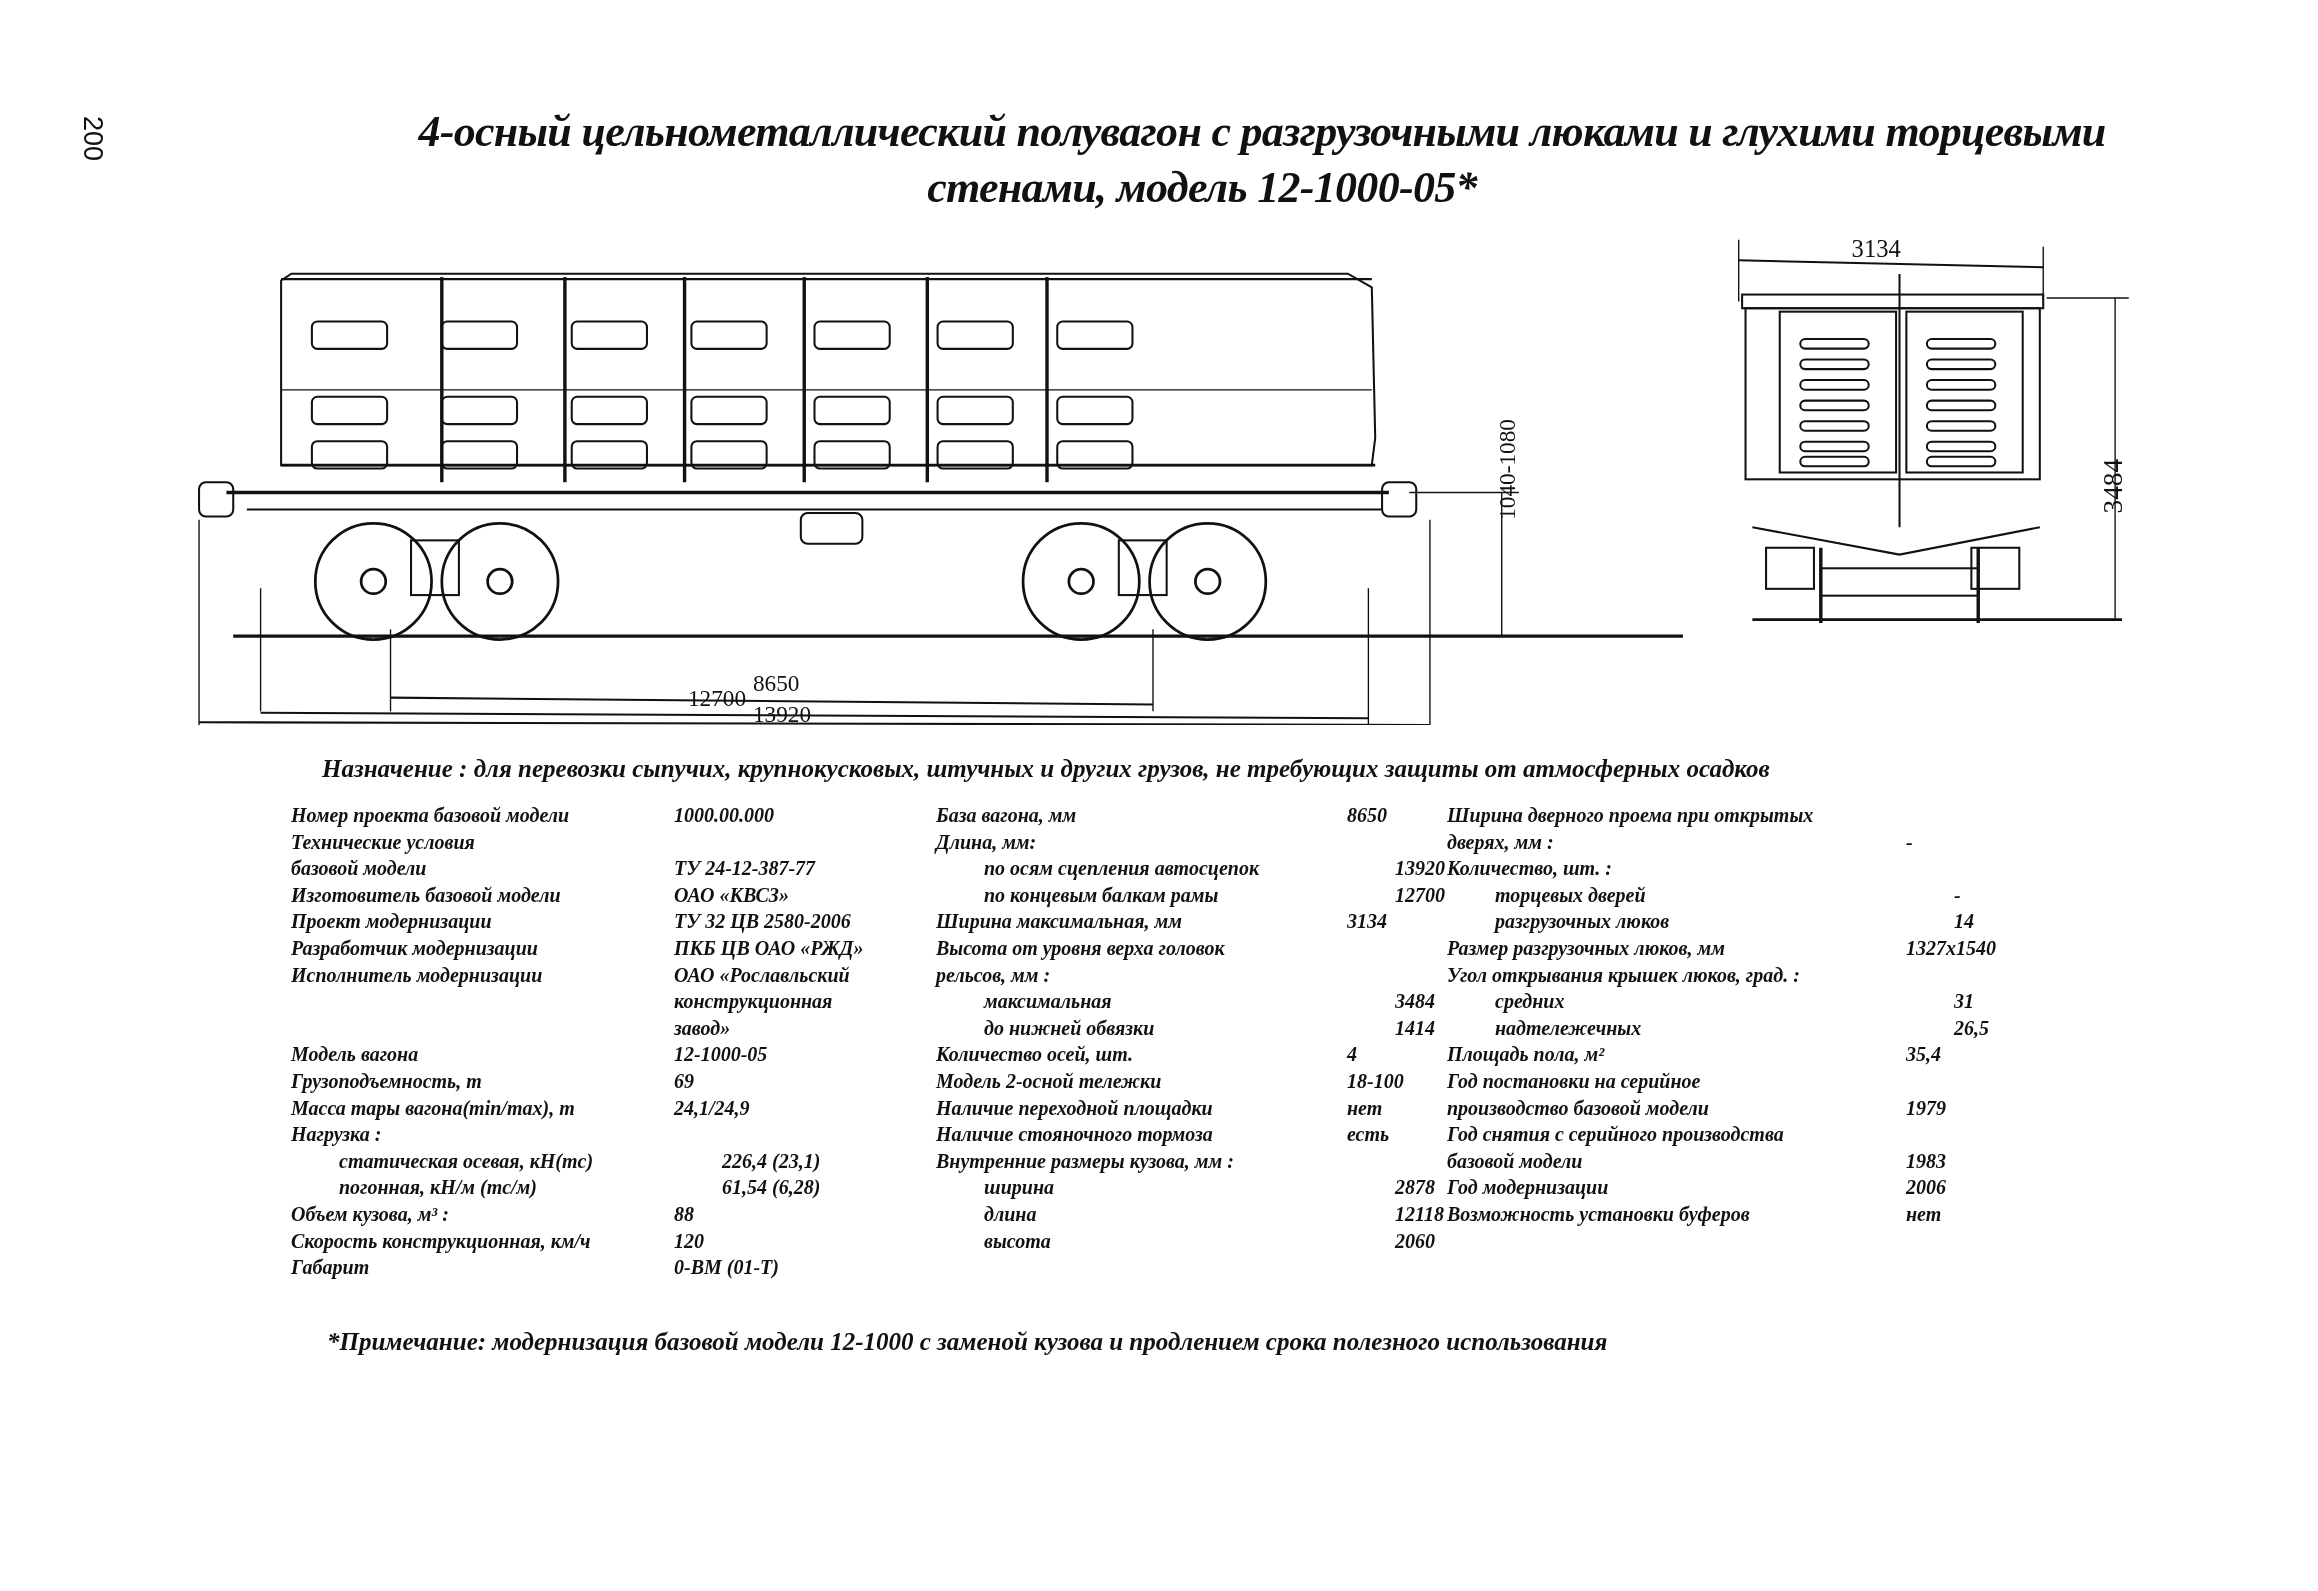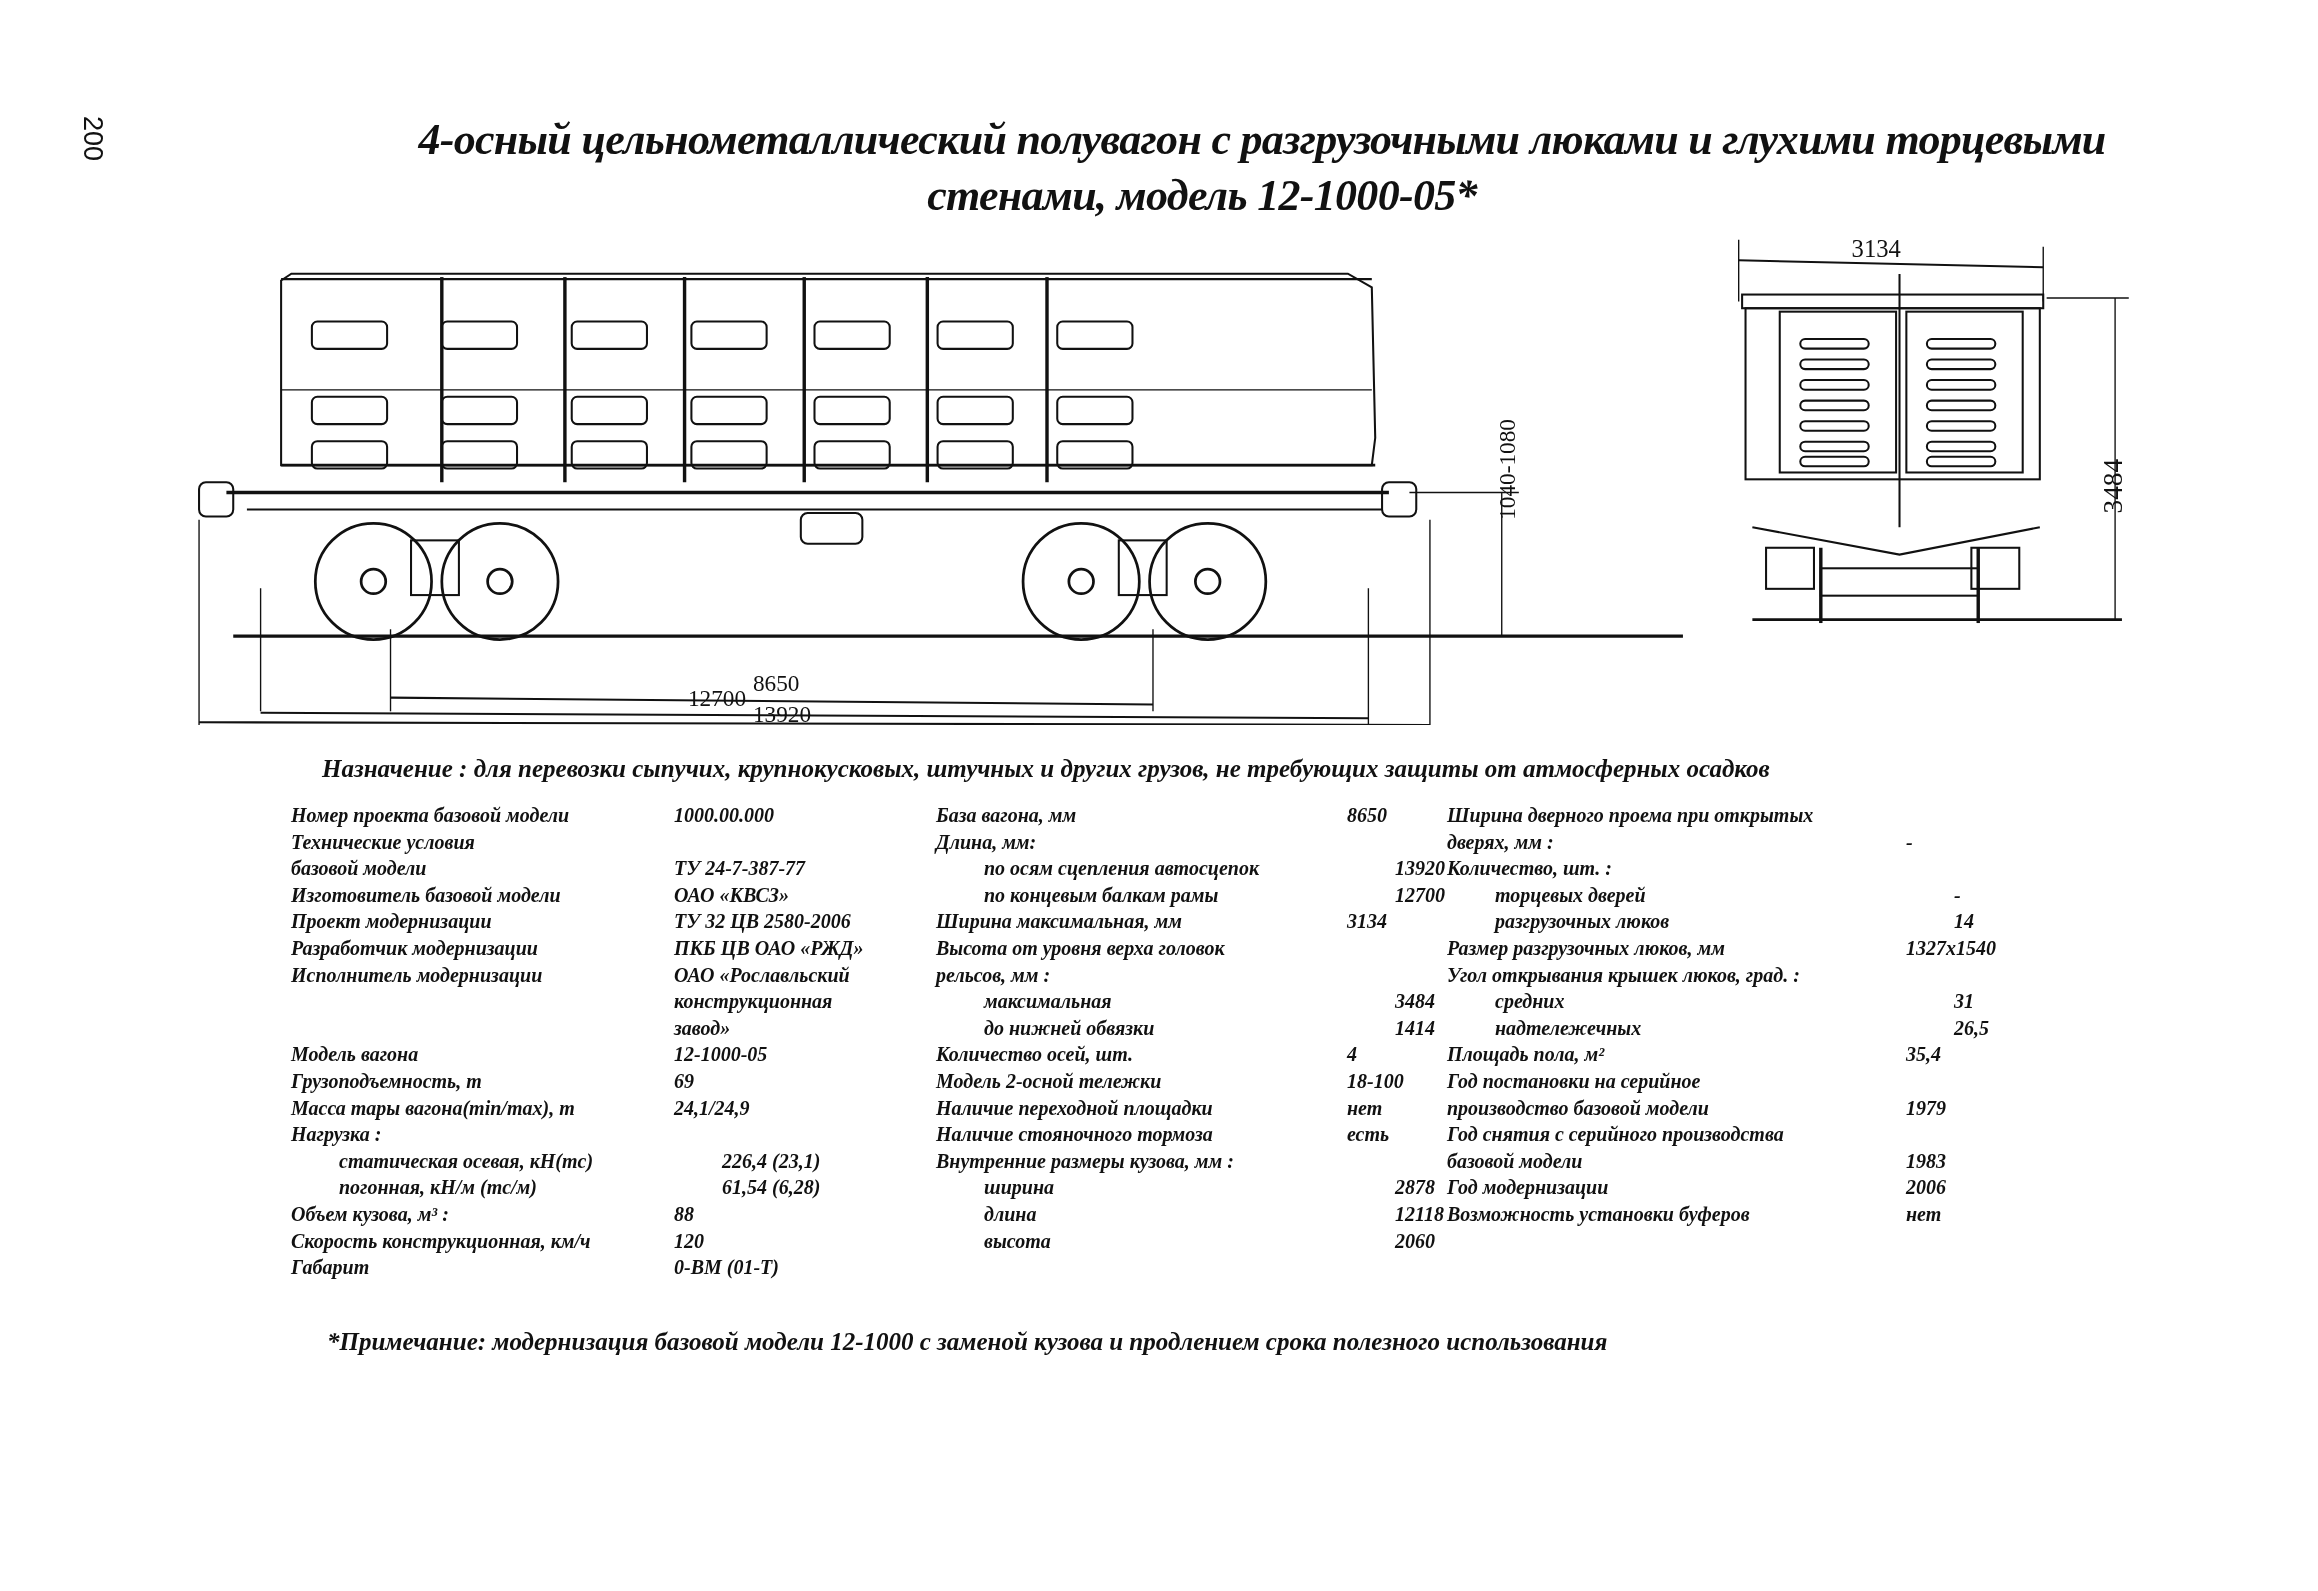--- a/index.html
+++ b/index.html
@@ -1,18 +1,18 @@
 <!DOCTYPE html>
 <html style="font-size:11px"><head>
 <meta charset="utf-8">
 <style>
   html, body { margin: 0; padding: 0; background: #ffffff; }
   body { width: 2319px; height: 1591px; position: relative; overflow: hidden; color: #111; font-family: "Liberation Serif", serif; }
   .page-num { position: absolute; left: 81px; top: 116px; font-family: "Liberation Sans", sans-serif; font-size: 27px; transform: rotate(90deg); transform-origin: left top; margin-left: 27px; }
-  .title { position: absolute; left: 0; width: 2319px; top: 112px; text-align: center; font-style: italic; font-weight: bold; font-size: 44px; line-height: 56px; letter-spacing: -0.7px; }
+  .title { position: absolute; left: 0; width: 2319px; top: 104px; text-align: center; font-style: italic; font-weight: bold; font-size: 44px; line-height: 56px; letter-spacing: -0.7px; }
   .title .l1 { display: block; padding-left: 205px; }
   .title .l2 { display: block; padding-left: 85px; }
   .drawing { position: absolute; }
   .side-view { left: 178px; top: 260px; width: 1526px; height: 465px; }
   .end-view { left: 1725px; top: 226px; width: 438px; height: 404px; }
   .purpose { position: absolute; left: 322px; top: 745px; font-style: italic; font-weight: bold; font-size: 25px; white-space: nowrap; margin-top: 10px; }
   .col { position: absolute; top: 802px; font-style: italic; font-weight: bold; font-size: 20px; line-height: 26.6px; }
   .row { display: flex; white-space: nowrap; height: 26.6px; }
   .row .lbl { display: inline-block; }
   .row .val { display: inline-block; }
@@ -148,21 +148,21 @@
     <div class="row">
       <span class="lbl">Номер проекта базовой модели</span>
       <span class="val">1000.00.000</span>
     </div>
     <div class="row">
       <span class="lbl">Технические условия</span>
       <span class="val"></span>
     </div>
     <div class="row">
       <span class="lbl">базовой модели</span>
-      <span class="val">ТУ 24-7-387-77</span>
+      <span class="val">ТУ 24-12-387-77</span>
     </div>
     <div class="row">
       <span class="lbl">Изготовитель базовой модели</span>
       <span class="val">ОАО «КВСЗ»</span>
     </div>
     <div class="row">
       <span class="lbl">Проект модернизации</span>
       <span class="val">ТУ 32 ЦВ 2580-2006</span>
     </div>
     <div class="row">

